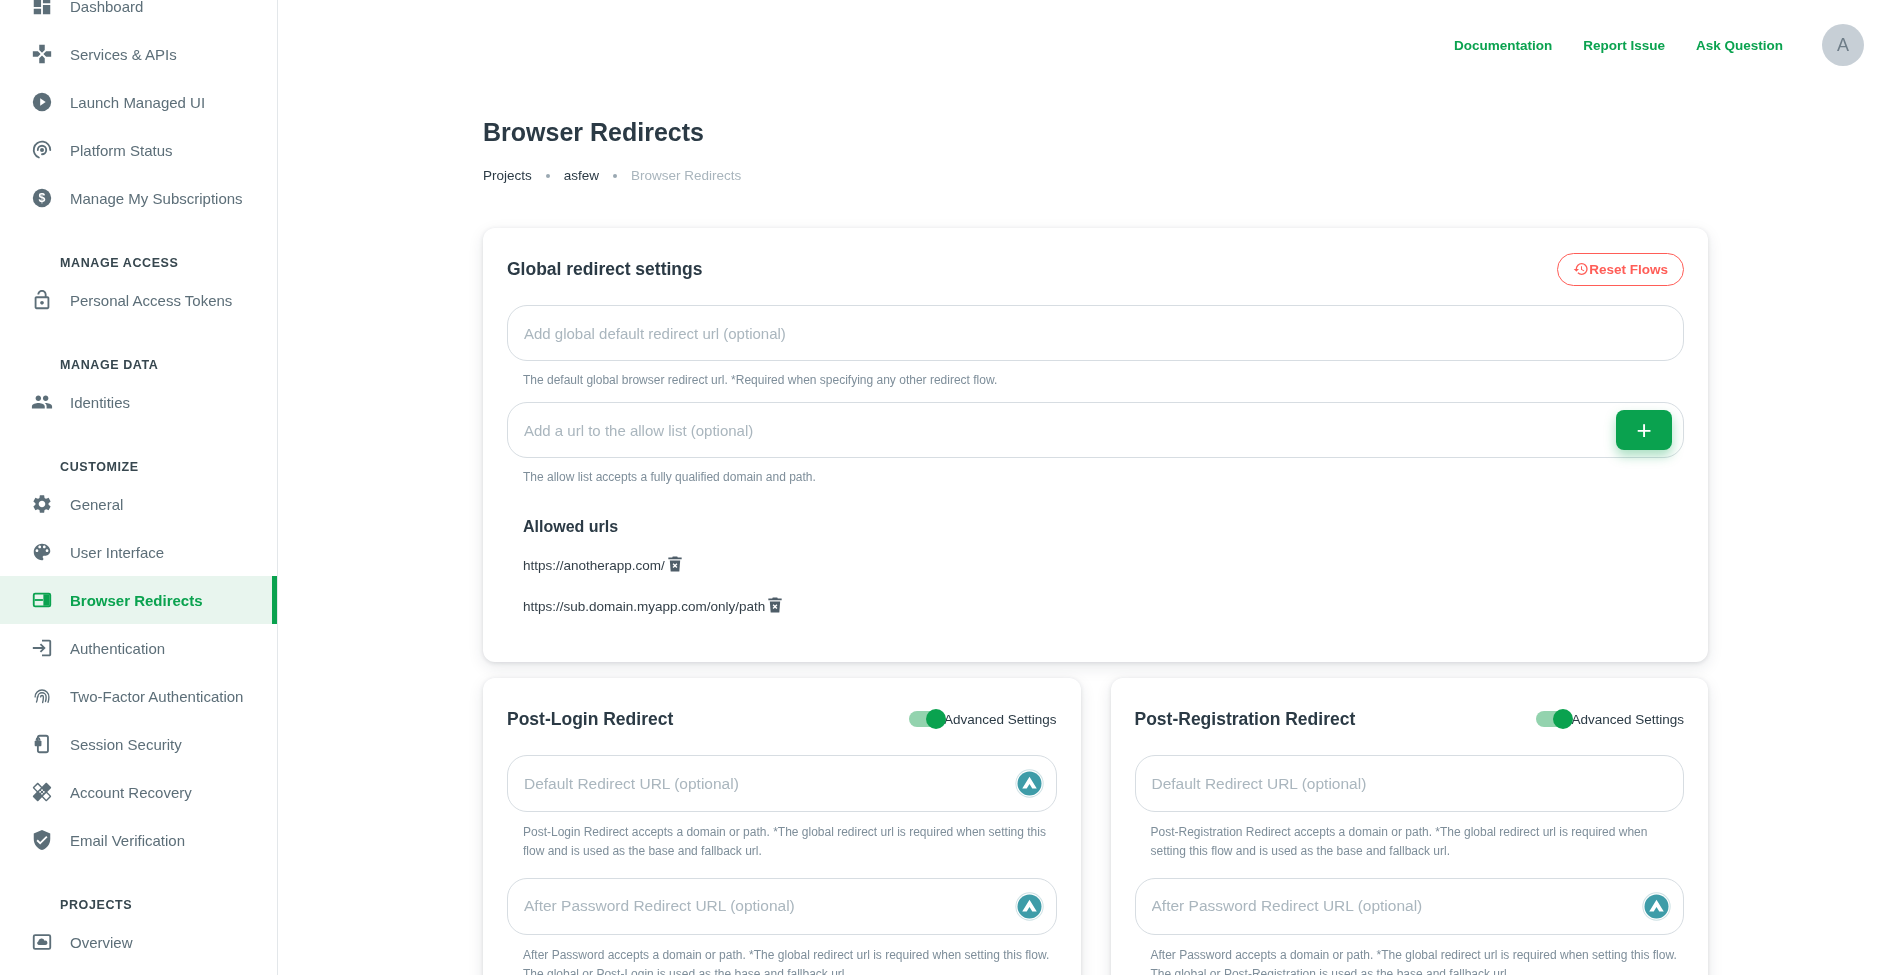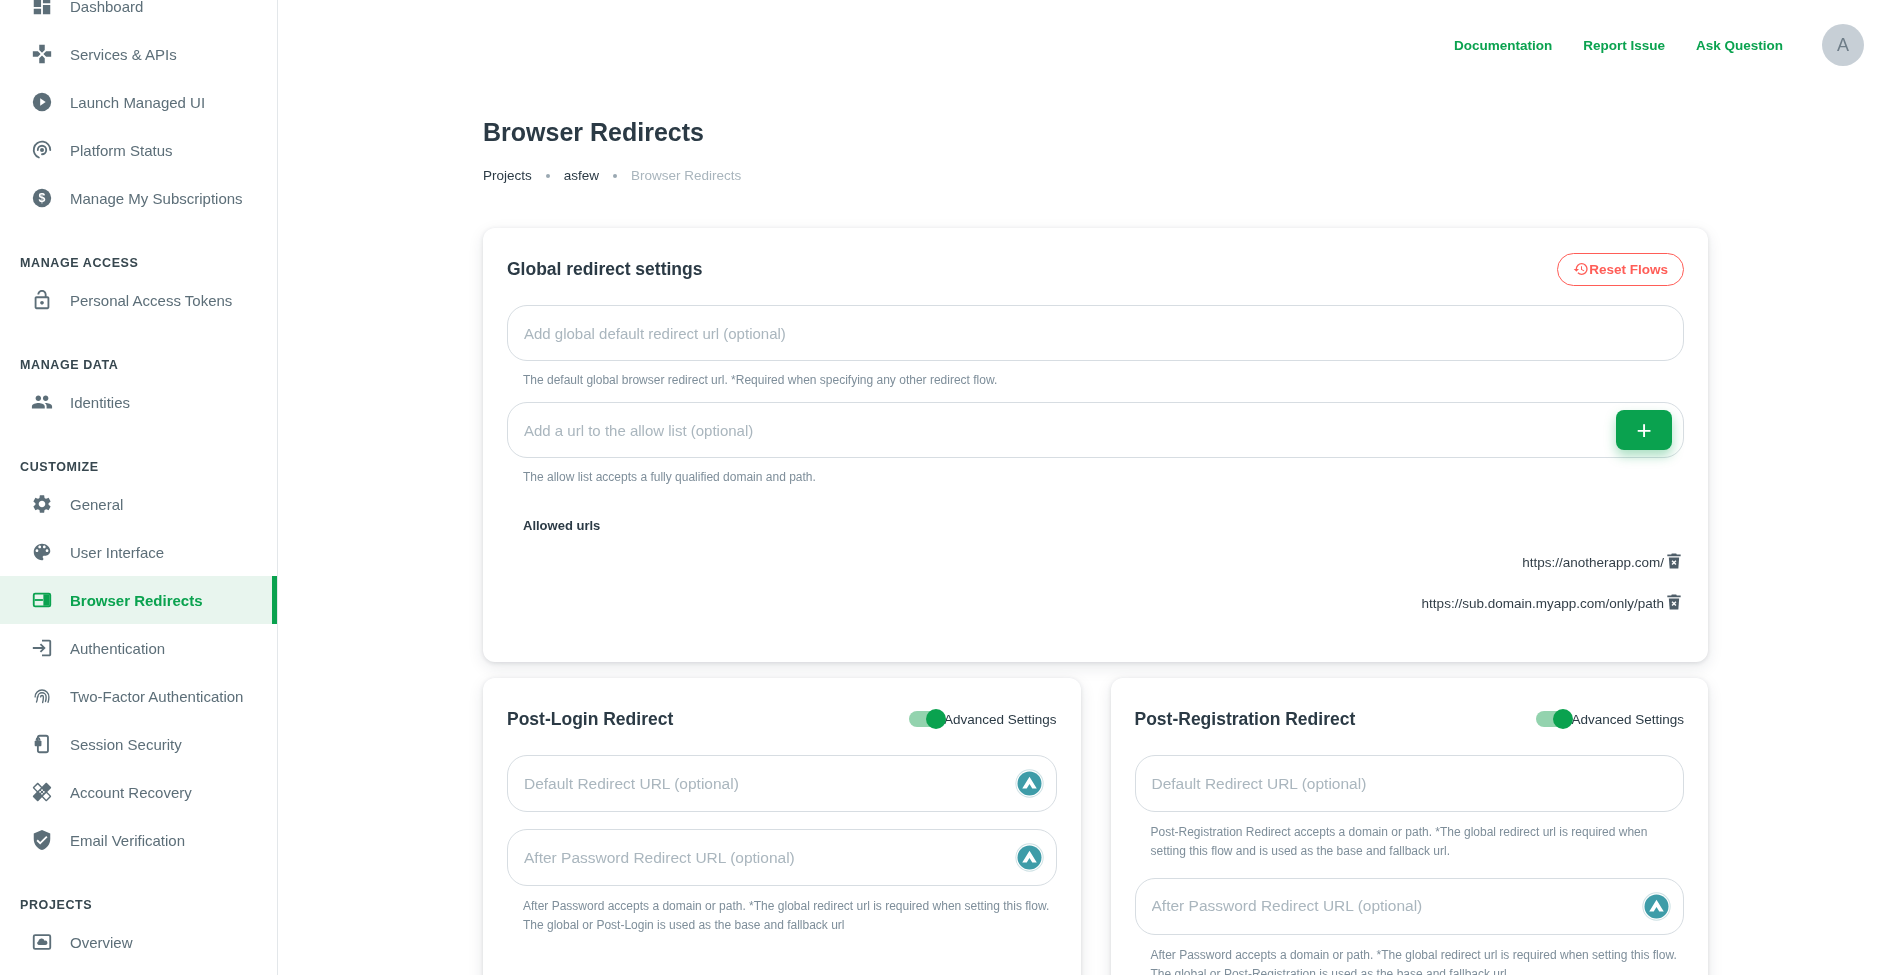--- a/index.html
+++ b/index.html
@@ -9,21 +9,21 @@
 
   
   .sidebar { position:absolute; left:0; top:0; width:278px; height:975px;
     background:#fff; border-right:1px solid #E3E7EA; z-index:5; overflow:hidden; }
   .nav { position:absolute; top:-18px; left:0; right:0; }
   .nav-item { height:48px; display:flex; align-items:center; gap:17px;
     padding-left:31px; color:#5C6E78; font-size:15px; cursor:pointer; }
   .nav-item svg { width:22px; height:22px; flex:none; }
   .nav-item.selected { background:#E8F5EE; color:#0AA24F; font-weight:bold;
     box-shadow: inset -5px 0 0 #0AA24F; }
-  .nav-section { height:40px; display:flex; align-items:flex-end; padding:0 0 6px 20px;
+  .nav-section { height:40px; display:flex; align-items:flex-end; padding:0 0 6px 60px;
     margin-top:14px; font-size:12.5px; font-weight:bold; letter-spacing:.6px; color:#37474F;text-align:right; }
 
   
   .top-header { position:absolute; top:24px; right:40px; display:flex; align-items:center; gap:31px; z-index:4; }
   .top-link { color:#0AA24F; font-size:13.5px; font-weight:bold; cursor:pointer; white-space:nowrap; }
   .avatar { width:42px; height:42px; border-radius:50%; background:#C7CFD6; color:#6E7D88;
     display:flex; align-items:center; justify-content:center; font-size:18px; margin-left:8px; cursor:pointer; }
 
   
   .content { position:absolute; left:483px; top:0; width:1225px; height:975px; }
@@ -50,22 +50,22 @@
   .text-input::placeholder { color:#AAB6BE; opacity:1; }
   .input-wrap { position:relative; }
   .mt1 { margin-top:19px; }
   .help { margin:12px 0 0 16px; font-size:12px; color:#7E8E9A; }
   .allow-wrap { margin-top:15px; }
   .add-btn { position:absolute; right:12px; top:8px; width:56px; height:40px; background:#0AA24F;
     border:none; border-radius:8px; color:#fff; font-size:26px; line-height:38px; cursor:pointer;
     box-shadow:0 6px 12px rgba(10,162,79,.35); font-family:inherit; }
 
   .allowed { margin:34px 0 0 16px; }
-  .allowed-title { font-size:13px; font-weight:bold; color:#2B3A45; }
-  .url-row { display:flex; justify-content:flex-end; align-items:center; margin-top:17px; height:24px; }
+  .allowed-title { font-size:16px; font-weight:bold; color:#2B3A45; }
+  .url-row { display:flex; justify-content:flex-start; align-items:center; margin-top:17px; height:24px; }
   .url-text { font-size:13.5px; color:#333F48; }
   .trash-btn { border:none; background:transparent; cursor:pointer; padding:0; height:22px; }
   .trash-btn svg { width:20px; height:20px; }
 
   
   .flow-row { position:absolute; top:678px; left:0; width:1225px; display:flex; gap:30px; }
   .flow-card { flex:1; height:430px; padding:24px; }
   .flow-head { display:flex; justify-content:space-between; align-items:center; height:34px; }
   .toggle-group { display:flex; align-items:center; }
   .switch { width:35px; height:16px; border-radius:8px; background:#93D3AE; position:relative; cursor:pointer; flex:none; }
@@ -313,20 +313,21 @@
         </div>
 
         <div class="input-wrap mt1">
           <input type="text" class="text-input flow-input" placeholder="Default Redirect URL (optional)" style="">
           <svg class="autofill-ic" viewBox="0 0 28 28">
               <circle cx="14" cy="14" r="13.2" fill="#fff" stroke="#CFE2E5" stroke-width="1"></circle>
               <circle cx="14" cy="14" r="11.6" fill="#3E9CA8"></circle>
               <path d="M7 18.8L14 7.6l7 11.2h-4.3L14 14.4l-2.7 4.4z" fill="#fff"></path>
             </svg>
         </div>
+        <div class="flow-help">Post-Login Redirect accepts a domain or path. *The global redirect url is required when setting this flow and is used as the base and fallback url.</div>
 
         <div class="input-wrap mt2">
           <input type="text" class="text-input flow-input" placeholder="After Password Redirect URL (optional)" style="">
           <svg class="autofill-ic" viewBox="0 0 28 28">
               <circle cx="14" cy="14" r="13.2" fill="#fff" stroke="#CFE2E5" stroke-width="1"></circle>
               <circle cx="14" cy="14" r="11.6" fill="#3E9CA8"></circle>
               <path d="M7 18.8L14 7.6l7 11.2h-4.3L14 14.4l-2.7 4.4z" fill="#fff"></path>
             </svg>
         </div>
         <div class="flow-help">After Password accepts a domain or path. *The global redirect url is required when setting this flow. The global or Post-Login is used as the base and fallback url</div>

